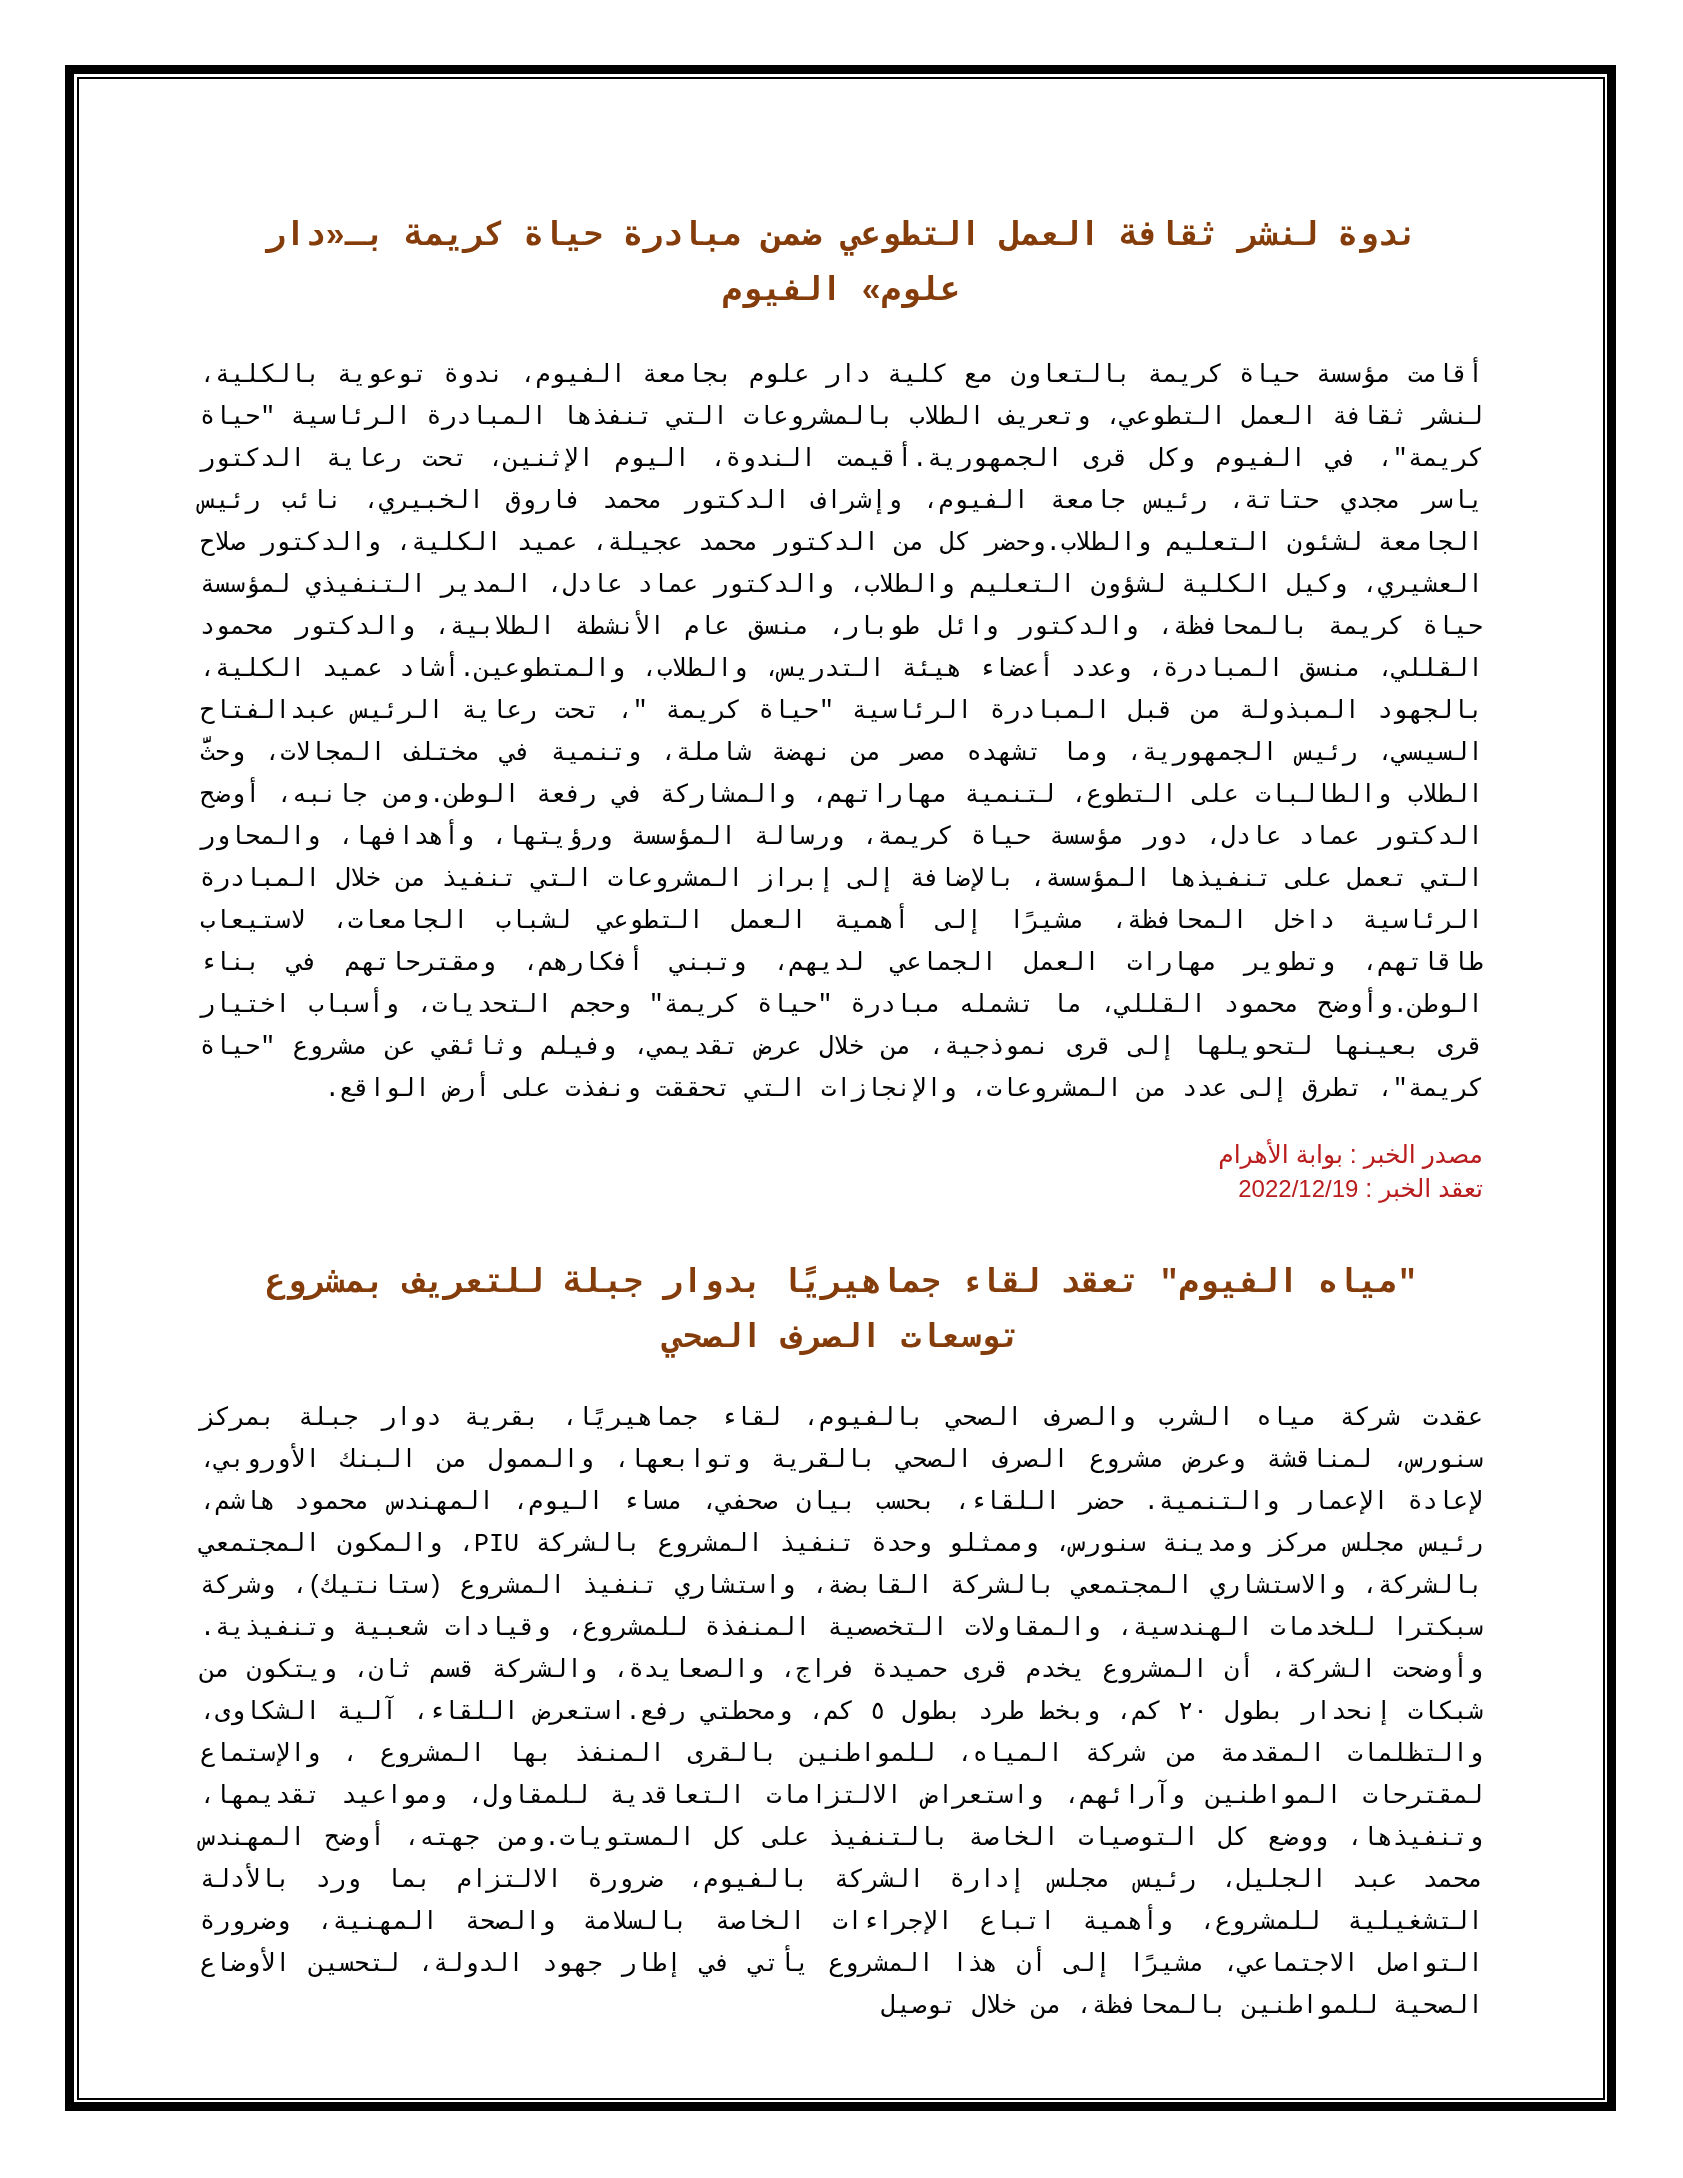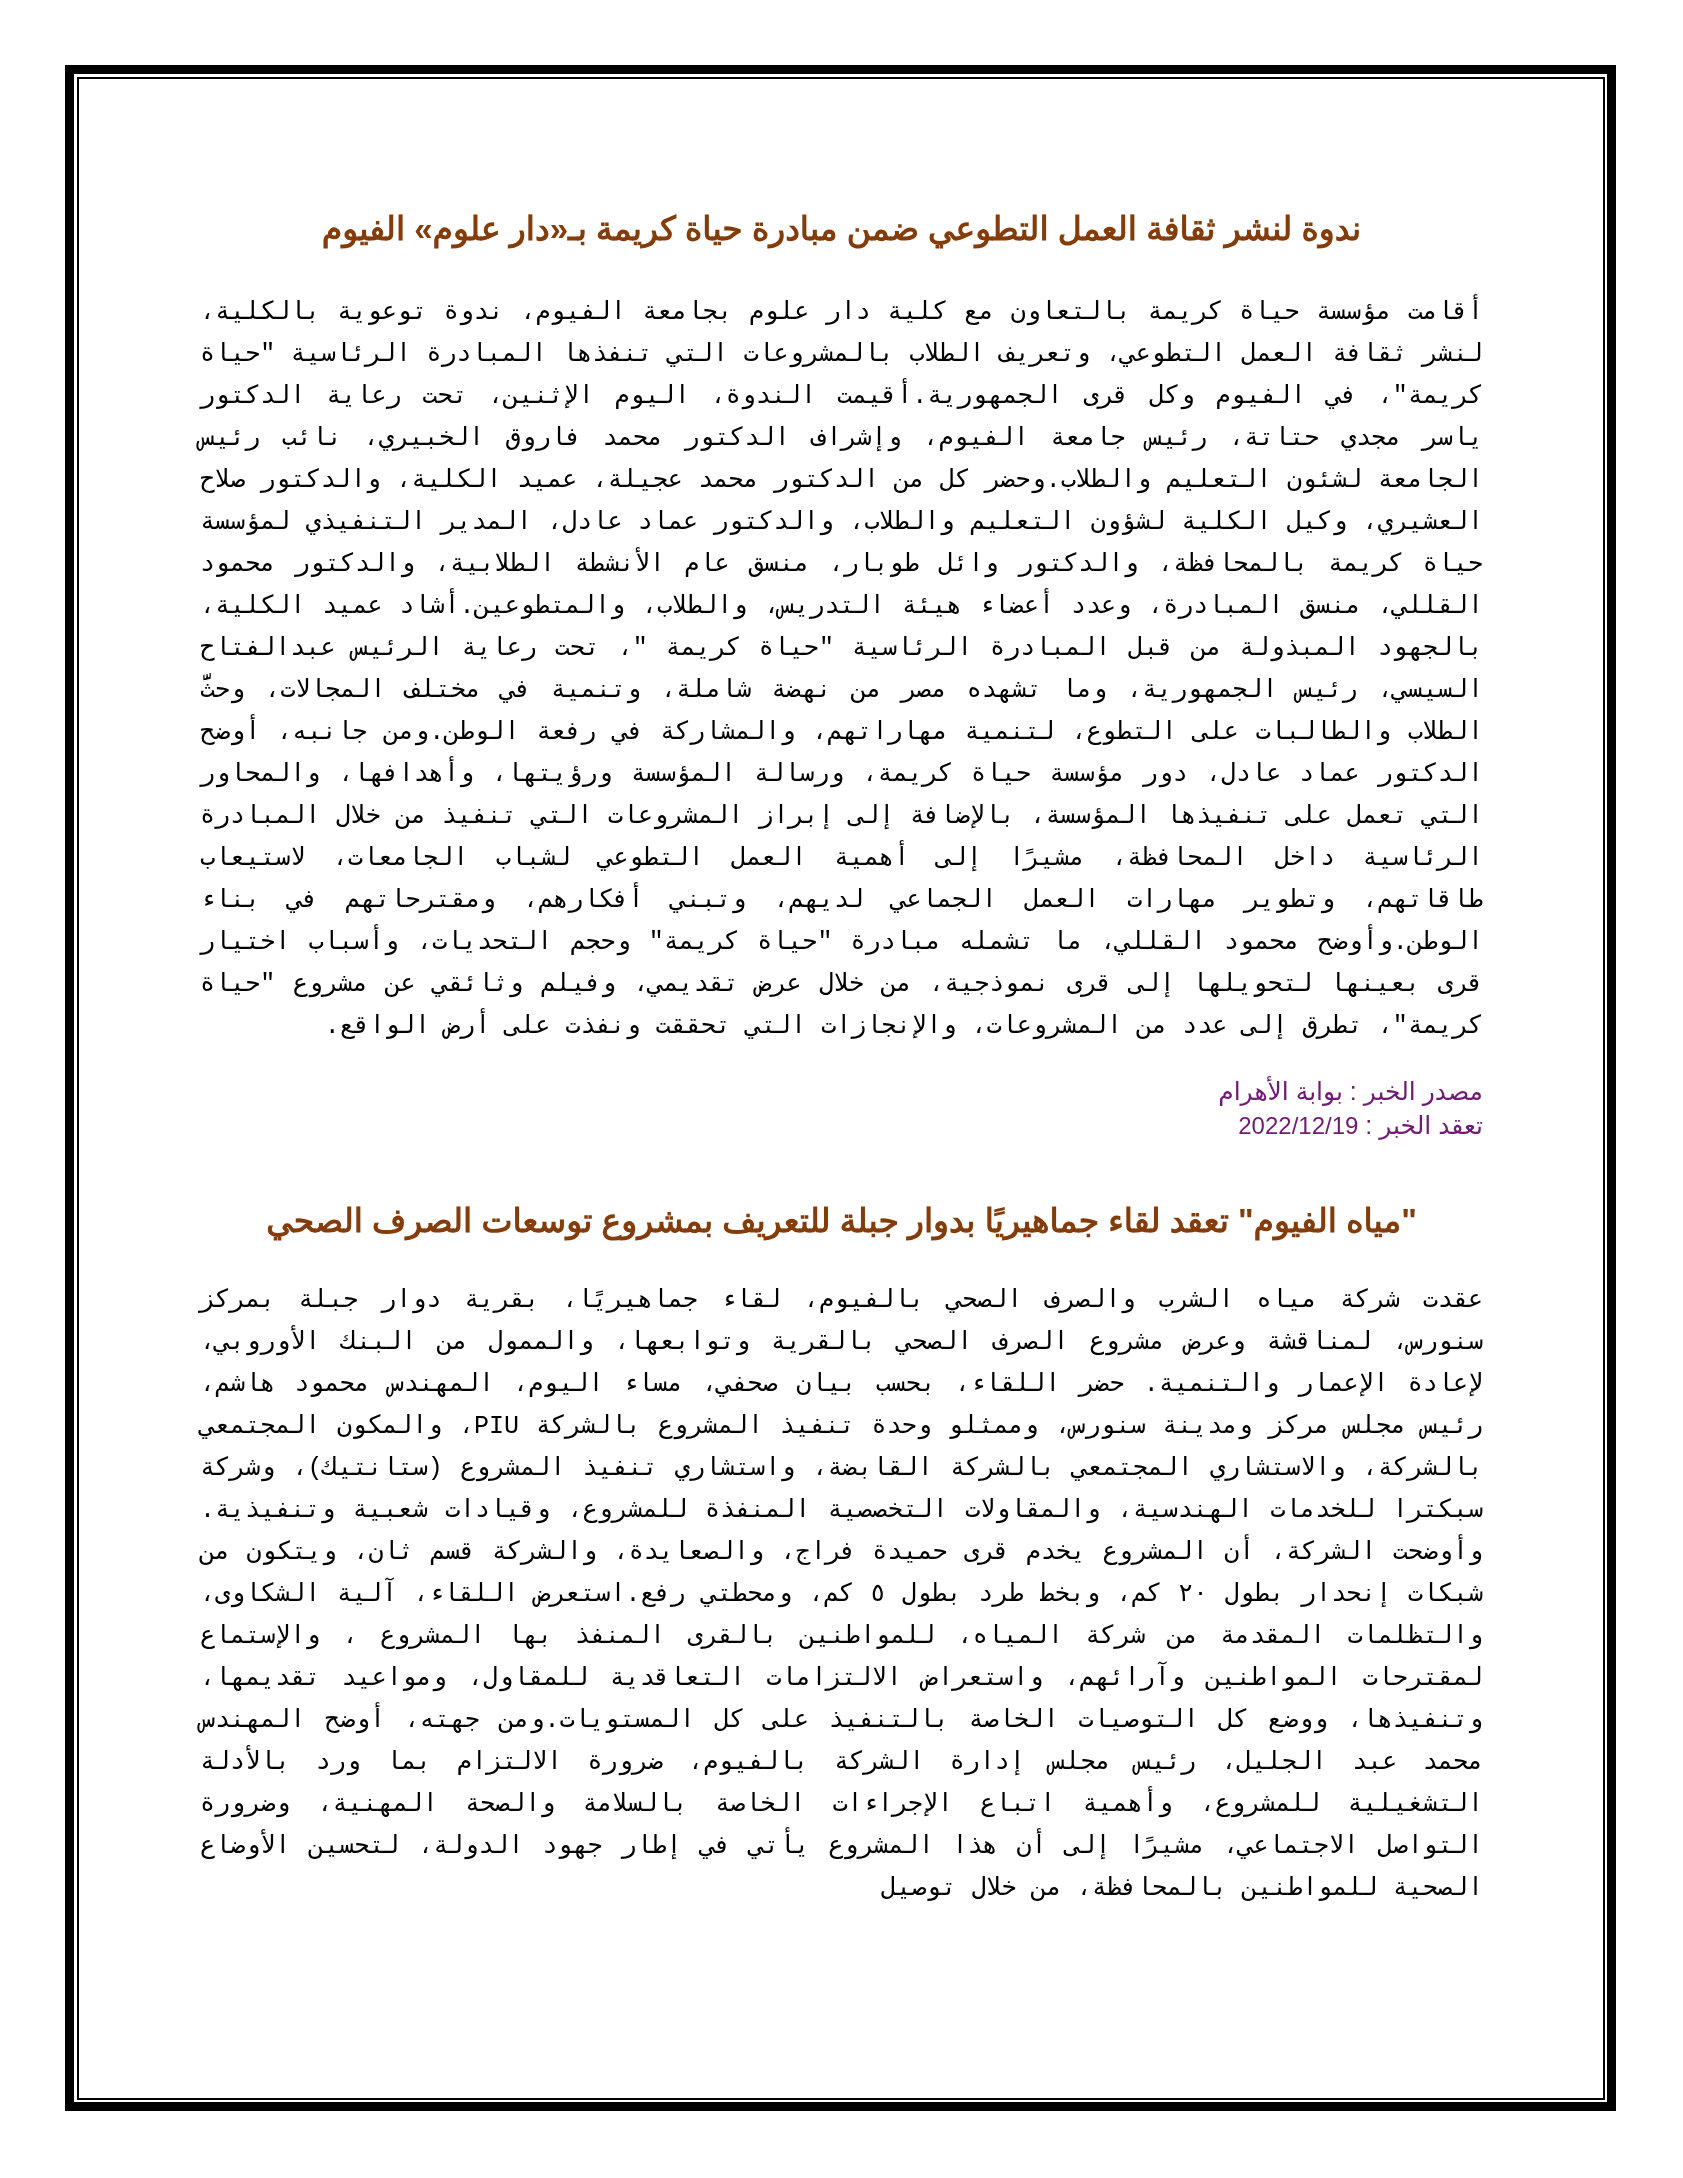--- a/index.html
+++ b/index.html
@@ -34,26 +34,26 @@
   }
   .content {
     position: absolute;
     left: 200px;
     top: 193px;
     width: 1283px;
     direction: rtl;
   }
   .article-title {
     color: #843c0b;
-    font-family: Liberation Sans, sans-serif;
+    font-family: Liberation Mono, monospace;
     font-weight: bold;
     font-size: 33px;
     line-height: 55px;
     text-align: center;
-    margin: 8px;
+    margin: 16px;
   }
   .article-title.t1 {
     padding-right: 0;
   }
   .article-body {
     font-family: Liberation Mono, monospace;
     font-size: 25px;
     line-height: 42px;
     color: #000;
     text-align: justify;
@@ -61,21 +61,21 @@
     margin: 0;
   }
   .article-body.a1 {
     margin-top: 36px;
   }
   .source-block {
     margin-top: 26px;
     font-family: "Liberation Sans", "DejaVu Sans", sans-serif;
     font-size: 25px;
     line-height: 34px;
-    color: #701a75;
+    color: #b91c1c;
     text-align: right;
   }
   .source-block .line {
     display: block;
   }
   .source-block .date-val {
     direction: ltr;
     unicode-bidi: embed;
     font-size: 24px;
   }

